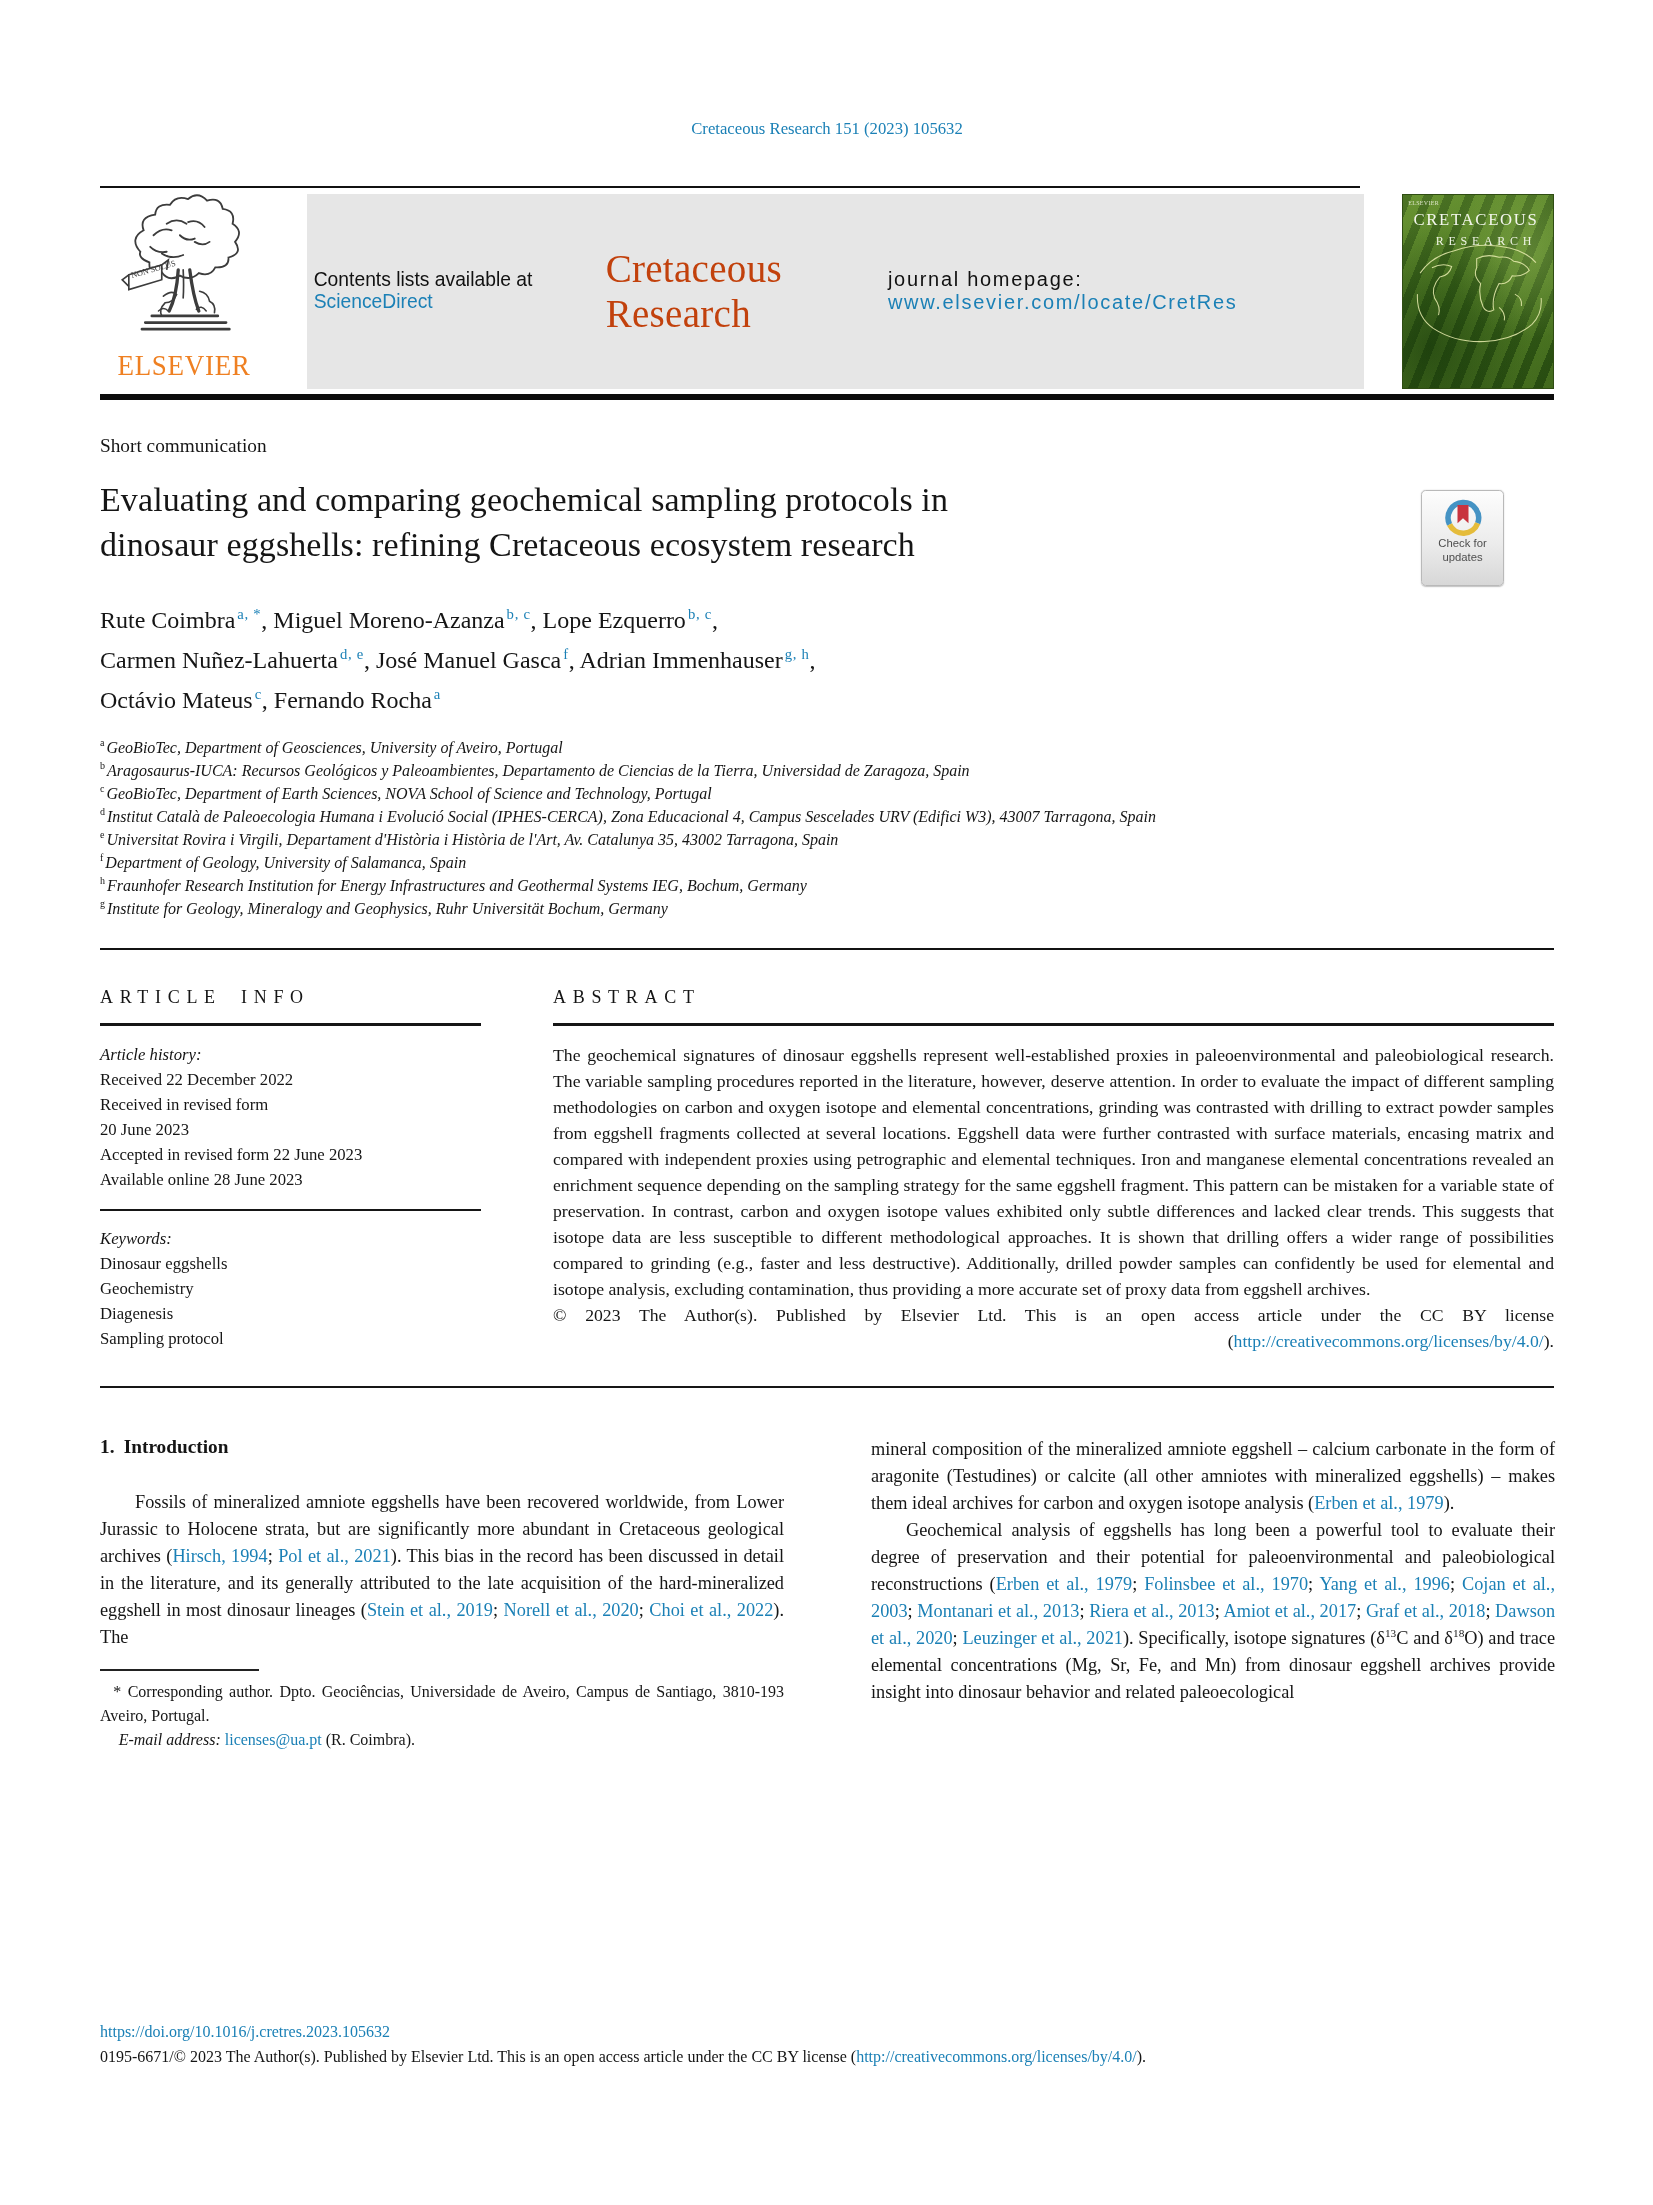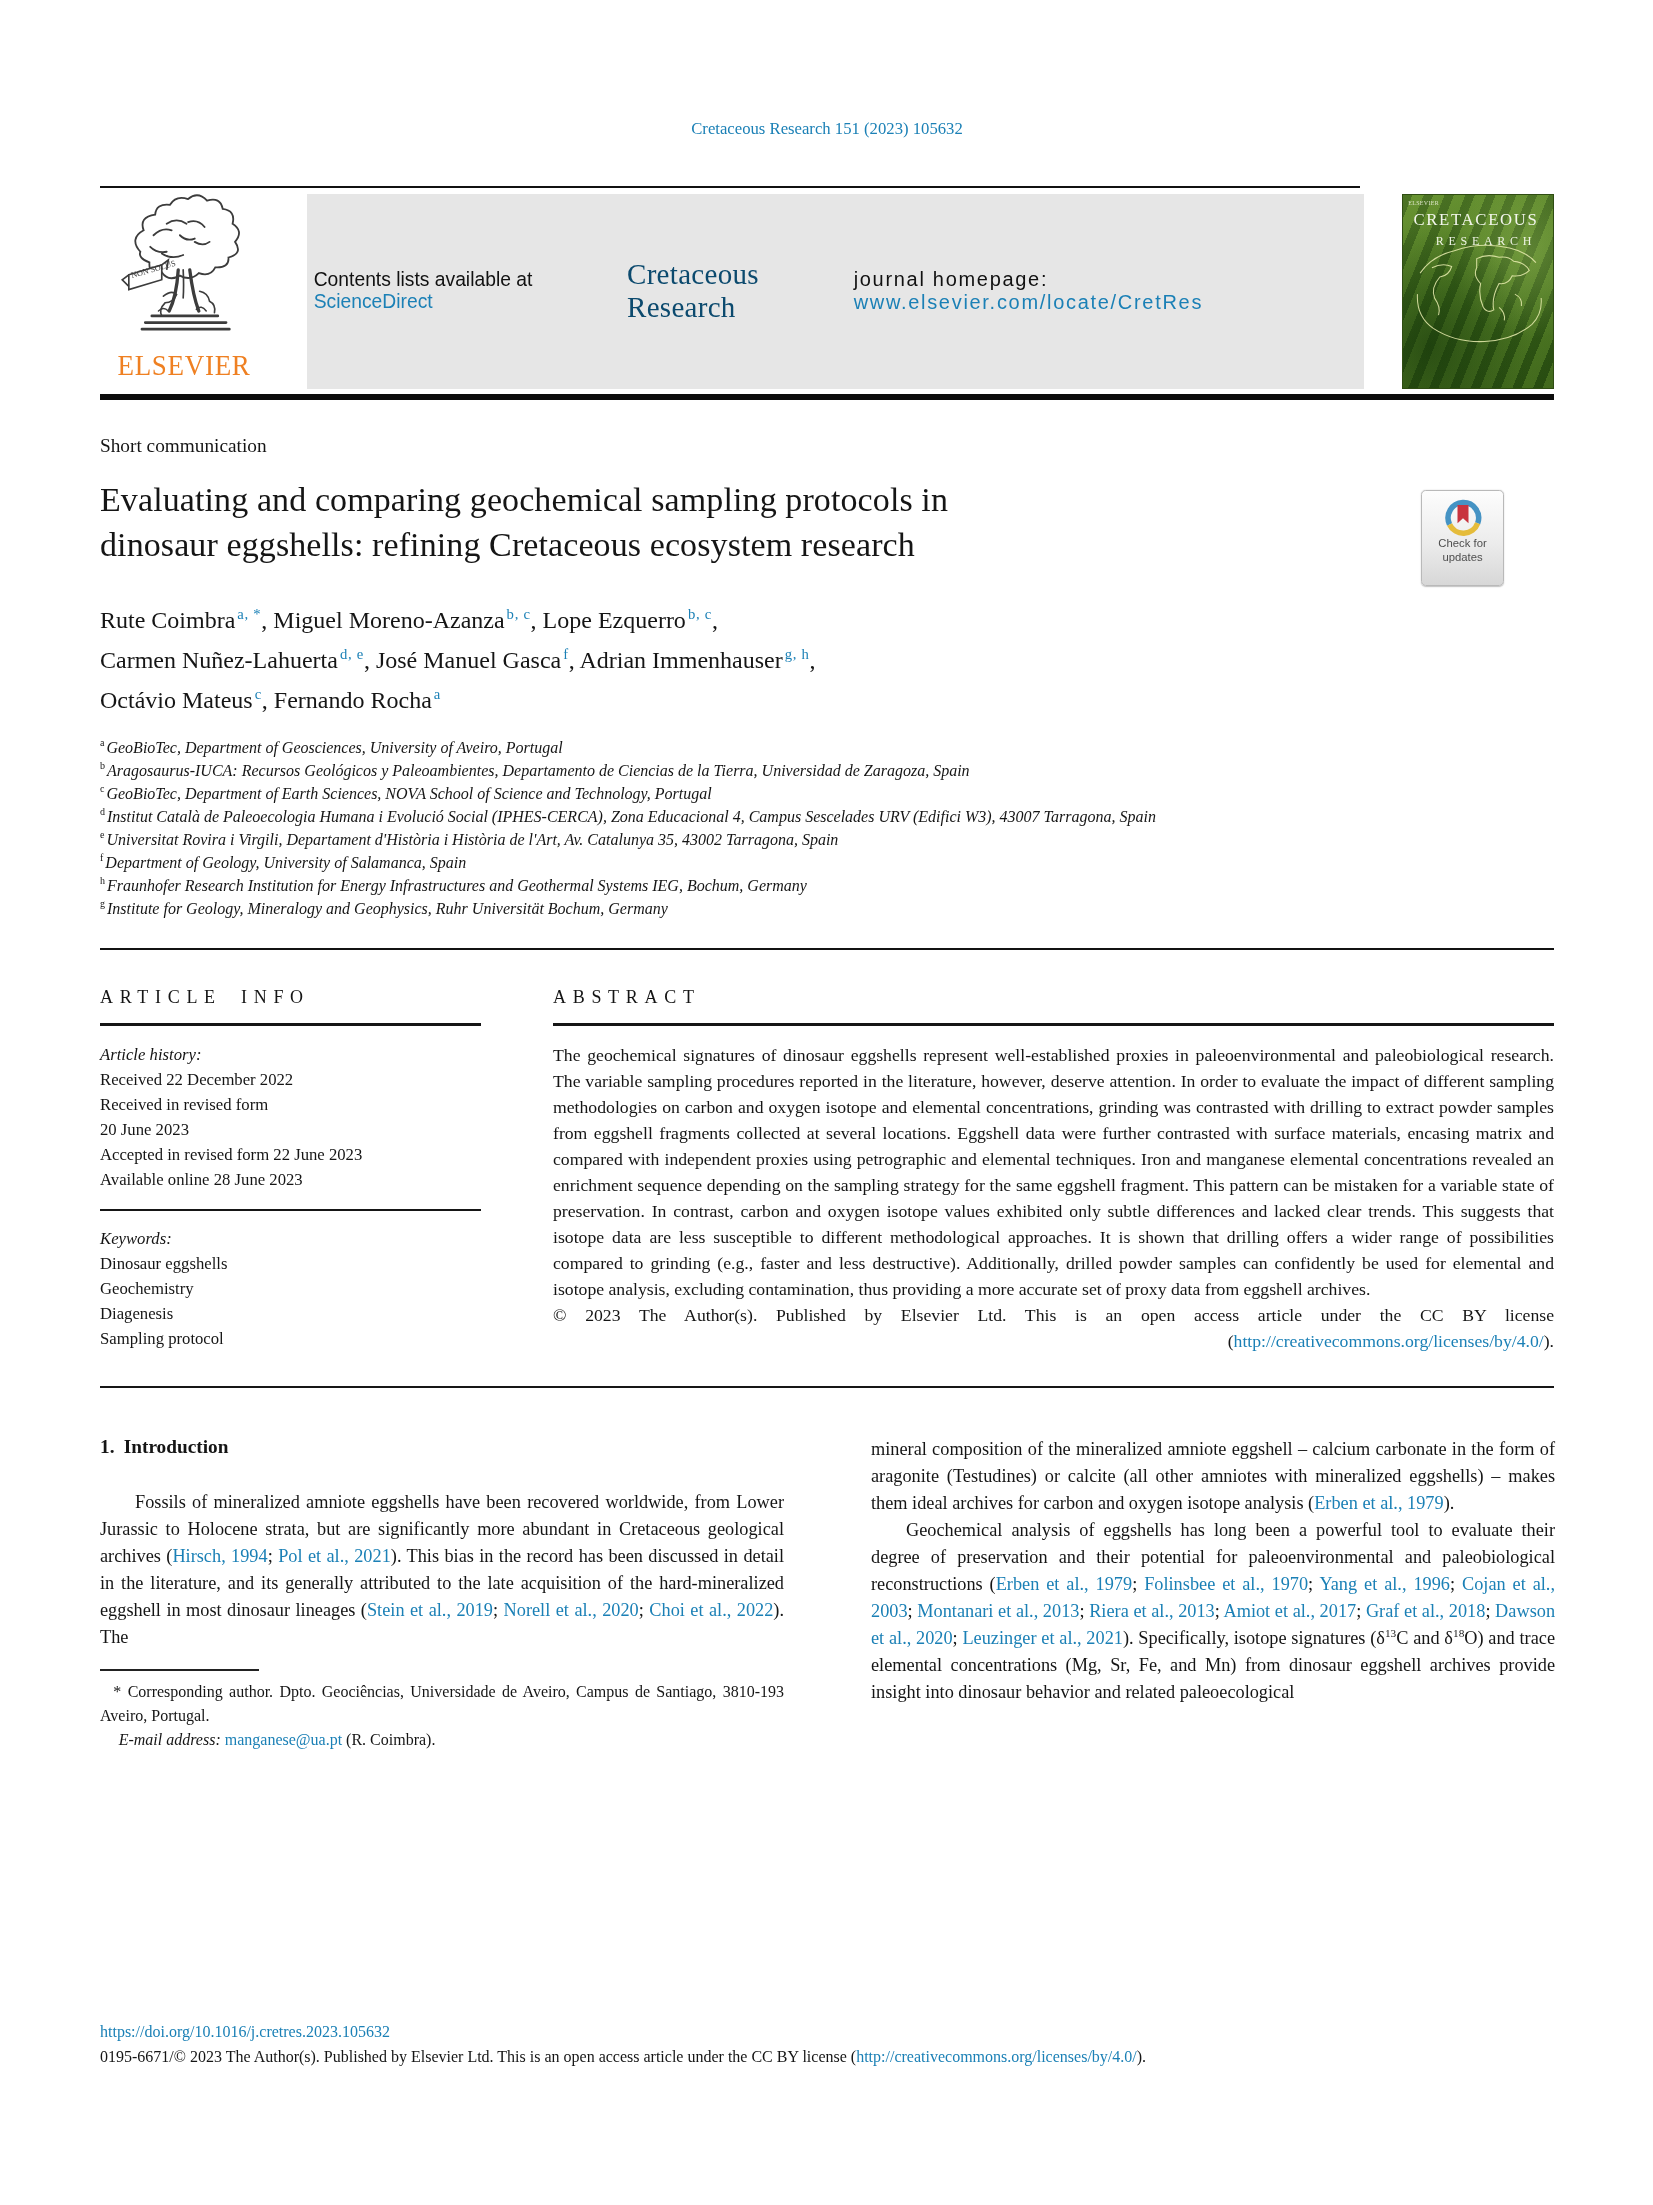--- a/index.html
+++ b/index.html
@@ -24,21 +24,21 @@
   .citation{margin-top:119px;text-align:center;font-size:16.7px;color:var(--teal);}
 
   
   .hairline{height:2px;background:#111;width:1260px;margin-top:47px;}
   .masthead{display:flex;margin-top:6px;height:195px;}
   .logo-block{width:168px;display:flex;flex-direction:column;align-items:center;justify-content:flex-start;}
   .logo-block svg{width:140px;height:155px;display:block;}
   .els-word{font-size:27px;color:var(--orange);letter-spacing:0.7px;margin-top:1.3px;font-family:"Liberation Serif",serif;transform:scaleY(1.08);}
   .mast-box{flex:1;background:var(--graybox);margin-left:39px;display:flex;flex-direction:row;align-items:center;justify-content:space-between;padding:18.7px 6.7px 20px;}
   .contents-line{font-family:"Liberation Sans","DejaVu Sans",sans-serif;font-size:19.3px;color:#111;}
-  .mast-title{font-size:29px;letter-spacing:0.3px;color:#0c4a6e;}
+  .mast-title{font-size:39px;letter-spacing:0.3px;color:#c2410c;}
   .homepage-line{font-family:"Liberation Sans","DejaVu Sans",sans-serif;font-size:20px;letter-spacing:1.7px;color:#111;}
   .cover{width:152px;margin-left:38px;position:relative;border:0.7px solid #2f4d13;overflow:hidden;cursor:pointer;
     background:
       radial-gradient(ellipse at 18% 78%, rgba(16,48,8,.55), transparent 58%),
       radial-gradient(ellipse at 85% 30%, rgba(190,220,120,.28), transparent 45%),
       repeating-linear-gradient(112deg, rgba(28,64,12,.38) 0 8.7px, rgba(104,150,48,.34) 8.7px 19.3px),
       linear-gradient(158deg,#6a9334 0%,#46711f 45%,#2e5213 100%);
     padding-left: 12px;
   }
   .cover svg{position:absolute;inset:0;width:100%;height:100%;}
@@ -240,21 +240,21 @@
 
     <div class="cols">
       <div class="col">
         <h2>
           <span>1.</span><span class="sect-t">Introduction</span>
         </h2>
         <p class="indent"><span>Fossils of mineralized amniote eggshells have been recovered worldwide, from Lower Jurassic to Holocene strata, but are significantly more abundant in Cretaceous geological archives (</span><span class="lnk">Hirsch, 1994</span><span>; </span><span class="lnk">Pol et al., 2021</span><span>). This bias in the record has been discussed in detail in the literature, and its generally attributed to the late acquisition of the hard-mineralized eggshell in most dinosaur lineages (</span><span class="lnk">Stein et al., 2019</span><span>; </span><span class="lnk">Norell et al., 2020</span><span>; </span><span class="lnk">Choi et al., 2022</span><span>). The</span></p>
         <div class="fn-rule"></div>
         <div class="fn">
           <div class="l1">* Corresponding author. Dpto. Geociências, Universidade de Aveiro, Campus de Santiago, 3810-193 Aveiro, Portugal.</div>
-          <div class="l2"><span class="it">E-mail address:</span><span> </span><span class="lnk">manganese@ua.pt</span><span> (R. Coimbra).</span></div>
+          <div class="l2"><span class="it">E-mail address:</span><span> </span><span class="lnk">licenses@ua.pt</span><span> (R. Coimbra).</span></div>
         </div>
       </div>
       <div class="col">
         <p><span>mineral composition of the mineralized amniote eggshell – calcium carbonate in the form of aragonite (Testudines) or calcite (all other amniotes with mineralized eggshells) – makes them ideal archives for carbon and oxygen isotope analysis (</span><span class="lnk">Erben et al., 1979</span><span>).</span></p>
         <p class="indent"><span>Geochemical analysis of eggshells has long been a powerful tool to evaluate their degree of preservation and their potential for paleoenvironmental and paleobiological reconstructions (</span><span class="lnk">Erben et al., 1979</span><span>; </span><span class="lnk">Folinsbee et al., 1970</span><span>; </span><span class="lnk">Yang et al., 1996</span><span>; </span><span class="lnk">Cojan et al., 2003</span><span>; </span><span class="lnk">Montanari et al., 2013</span><span>; </span><span class="lnk">Riera et al., 2013</span><span>; </span><span class="lnk">Amiot et al., 2017</span><span>; </span><span class="lnk">Graf et al., 2018</span><span>; </span><span class="lnk">Dawson et al., 2020</span><span>; </span><span class="lnk">Leuzinger et al., 2021</span><span>). Specifically, isotope signatures (δ</span><sup>13</sup><span>C and δ</span><sup>18</sup><span>O) and trace elemental concentrations (Mg, Sr, Fe, and Mn) from dinosaur eggshell archives provide insight into dinosaur behavior and related paleoecological</span></p>
       </div>
     </div>
 
   </div>
 

